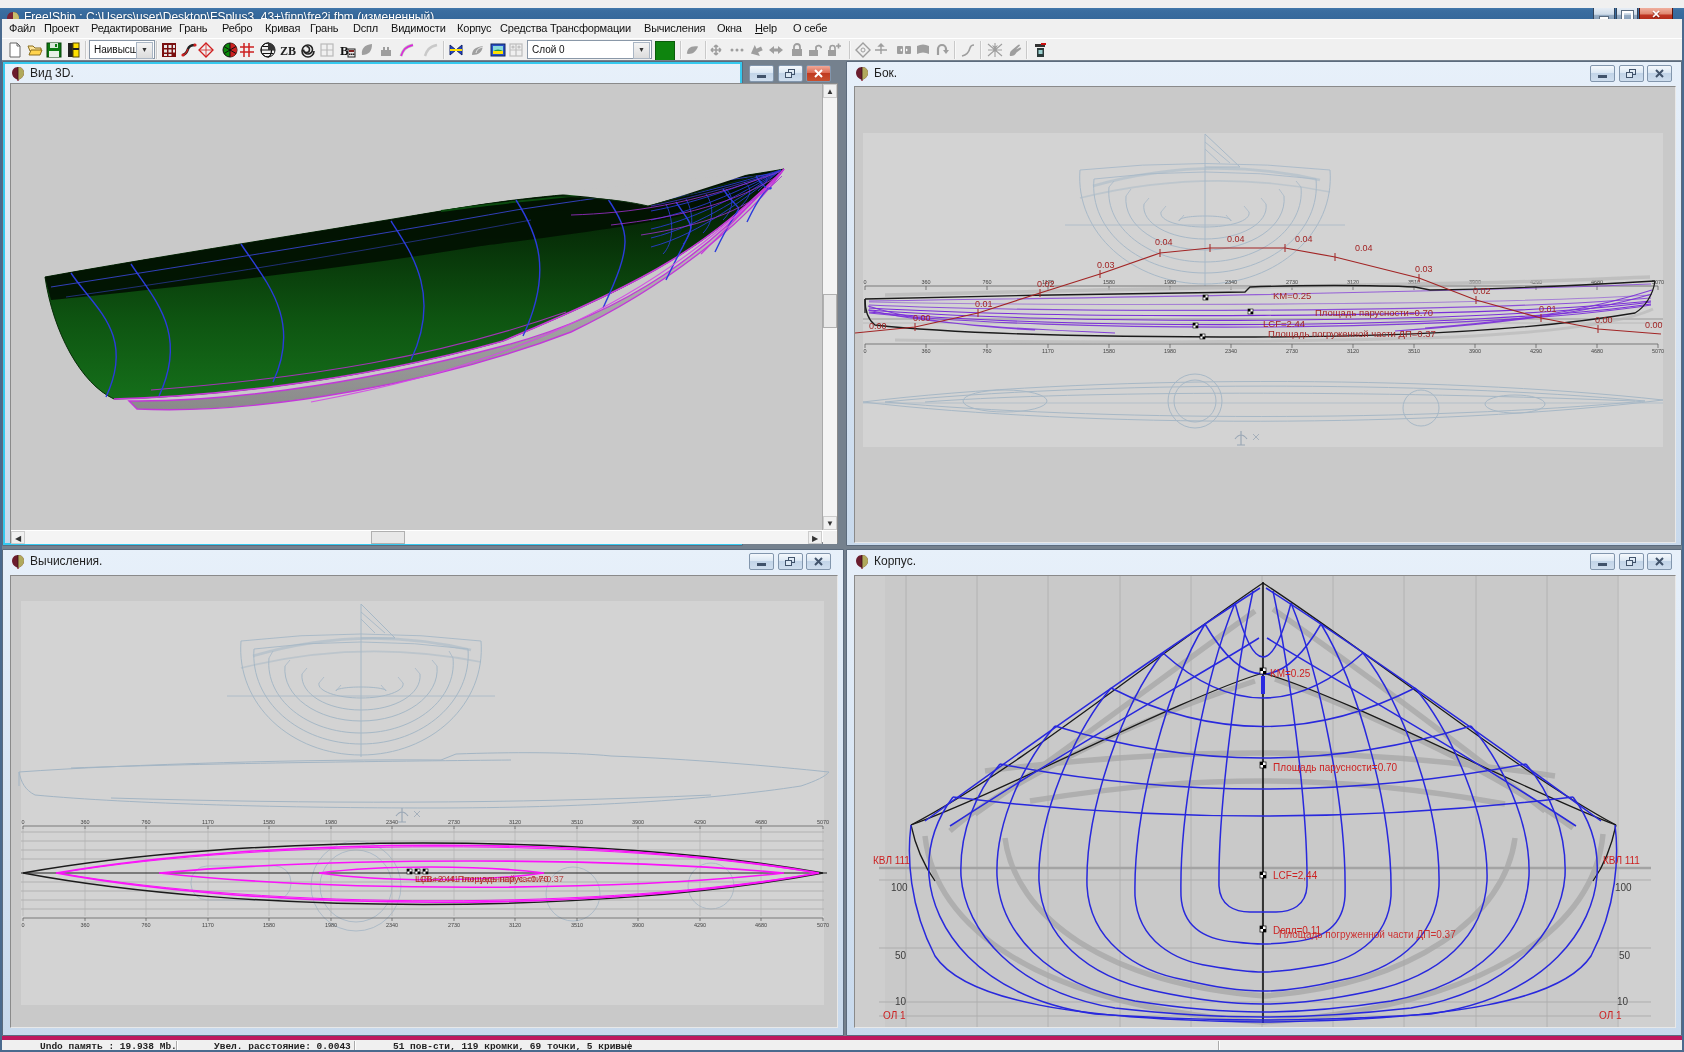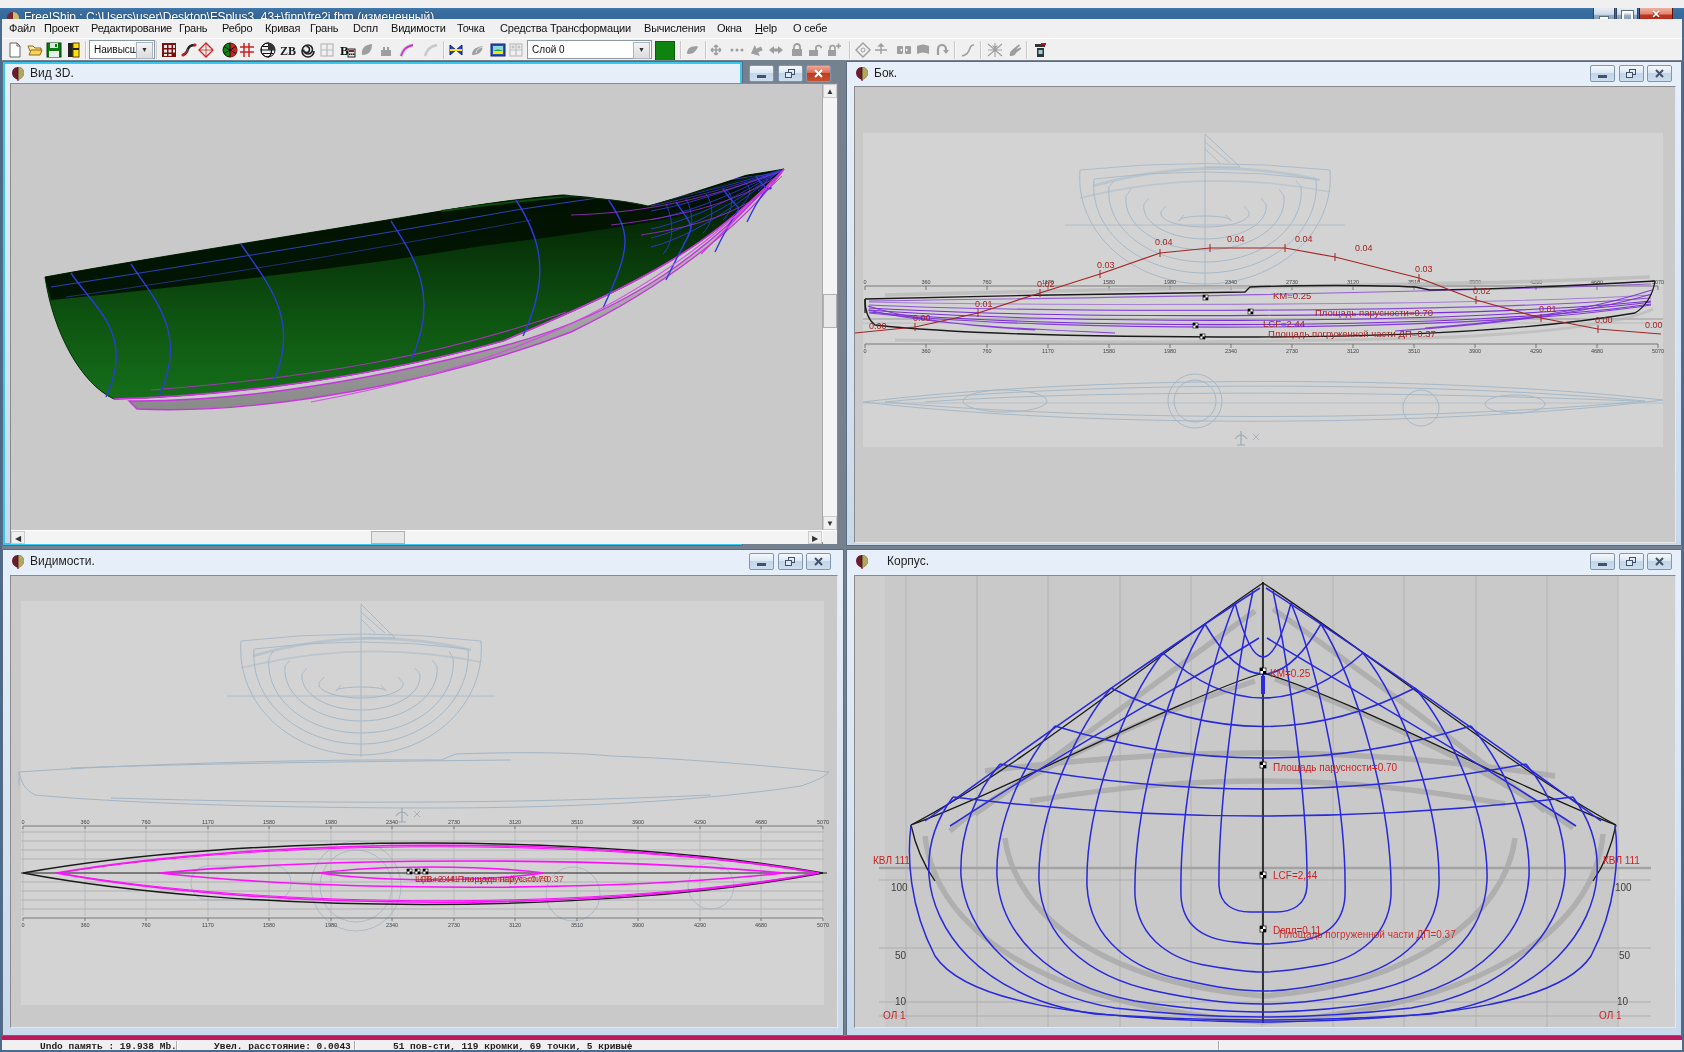--- a/index.html
+++ b/index.html
@@ -31,21 +31,21 @@
 <div class="menubar">
     <span style="position:absolute;left:9px;top:3px">Файл</span>
     <span style="position:absolute;left:44px;top:3px">Проект</span>
     <span style="position:absolute;left:91px;top:3px">Редактирование</span>
     <span style="position:absolute;left:179px;top:3px">Грань</span>
     <span style="position:absolute;left:222px;top:3px">Ребро</span>
     <span style="position:absolute;left:265px;top:3px">Кривая</span>
     <span style="position:absolute;left:310px;top:3px">Грань</span>
     <span style="position:absolute;left:353px;top:3px">Dспл</span>
     <span style="position:absolute;left:391px;top:3px">Видимости</span>
-    <span style="position:absolute;left:457px;top:3px">Точка</span>
+    <span style="position:absolute;left:457px;top:3px">Корпус</span>
     <span style="position:absolute;left:500px;top:3px">Средства</span>
     <span style="position:absolute;left:550px;top:3px">Трансформации</span>
     <span style="position:absolute;left:644px;top:3px">Вычисления</span>
     <span style="position:absolute;left:717px;top:3px">Окна</span>
     <span style="position:absolute;left:755px;top:3px"><u style="text-decoration-thickness:1px">H</u>elp</span>
     <span style="position:absolute;left:793px;top:3px">О себе</span>
   </div>
 <div class="toolbar">
 <div style="position:absolute;left:7px;top:3px;width:16px;height:16px"><svg width="16" height="16">
         <path d="M3,1 h7 l3,3 v11 h-10 z" fill="#fff" stroke="#666"></path>
@@ -531,21 +531,21 @@
         </g>
 </svg></div>
   </div>
 <div style="position:absolute;left:2px;top:549px;width:842px;height:487px;background:linear-gradient(180deg,#e7f0fa,#c8d9ec);border:1px solid #5c6b7d;border-radius:1px;box-sizing:border-box">
     <div style="position:absolute;left:8px;top:4px;width:14px;height:15px"><svg width="14" height="15">
         <path d="M7,1 C3,1 1,4 1,7 C1,10 3,12 5,13 L7,14 L9,13 C11,12 13,10 13,7 C13,4 11,1 7,1 Z" fill="#6b1d2e"></path>
         <path d="M7,1 C11,1 13,4 13,7 C13,10 11,12 9,13 L7,14 Z" fill="#b0a95c"></path>
         <path d="M7,14 L7,1" stroke="#3a0f18" stroke-width="0.8"></path>
         <path d="M6,14 l1,1.5 l1,-1.5" fill="#8a1a2a"></path>
       </svg></div>
-    <div style="position:absolute;left:27px;top:4px;font-size:12px;color:#1e1e1e">Видимости.</div>
+    <div style="position:absolute;left:27px;top:4px;font-size:12px;color:#1e1e1e">Вычисления.</div>
     <div style="position:absolute;width:25px;height:17px;border:1px solid #8296ad;border-radius:2px;box-sizing:border-box;background:linear-gradient(180deg,#f4f8fc 0%,#dce8f4 45%,#c2d4e8 50%,#cfdeee 100%);left:746px;top:3px"><svg width="23" height="15">
         <rect x="7" y="9" width="9" height="3" fill="#41536b"></rect>
       </svg></div>
     <div style="position:absolute;width:25px;height:17px;border:1px solid #8296ad;border-radius:2px;box-sizing:border-box;background:linear-gradient(180deg,#f4f8fc 0%,#dce8f4 45%,#c2d4e8 50%,#cfdeee 100%);left:775px;top:3px"><svg width="23" height="15">
         <rect x="9.5" y="3.5" width="6" height="5" fill="none" stroke="#41536b"></rect>
         <rect x="6.5" y="6.5" width="6" height="5" fill="#dce8f4" stroke="#41536b"></rect>
       </svg></div>
     <div style="position:absolute;width:25px;height:17px;border:1px solid #8296ad;border-radius:2px;box-sizing:border-box;background:linear-gradient(180deg,#f4f8fc 0%,#dce8f4 45%,#c2d4e8 50%,#cfdeee 100%);left:803px;top:3px"><svg width="23" height="15">
         <path d="M8,4 L15,11 M15,4 L8,11" stroke="#41536b" stroke-width="2"></path>
       </svg></div>
@@ -695,21 +695,21 @@
         </g>
 </svg></div>
   </div>
 <div style="position:absolute;left:846px;top:549px;width:836px;height:487px;background:linear-gradient(180deg,#e7f0fa,#c8d9ec);border:1px solid #5c6b7d;border-radius:1px;box-sizing:border-box">
     <div style="position:absolute;left:8px;top:4px;width:14px;height:15px"><svg width="14" height="15">
         <path d="M7,1 C3,1 1,4 1,7 C1,10 3,12 5,13 L7,14 L9,13 C11,12 13,10 13,7 C13,4 11,1 7,1 Z" fill="#6b1d2e"></path>
         <path d="M7,1 C11,1 13,4 13,7 C13,10 11,12 9,13 L7,14 Z" fill="#b0a95c"></path>
         <path d="M7,14 L7,1" stroke="#3a0f18" stroke-width="0.8"></path>
         <path d="M6,14 l1,1.5 l1,-1.5" fill="#8a1a2a"></path>
       </svg></div>
-    <div style="position:absolute;left:40px;top:4px;font-size:12px;color:#1e1e1e">Корпус.</div>
+    <div style="position:absolute;left:27px;top:4px;font-size:12px;color:#1e1e1e">Корпус.</div>
     <div style="position:absolute;width:25px;height:17px;border:1px solid #8296ad;border-radius:2px;box-sizing:border-box;background:linear-gradient(180deg,#f4f8fc 0%,#dce8f4 45%,#c2d4e8 50%,#cfdeee 100%);left:743px;top:3px"><svg width="23" height="15">
         <rect x="7" y="9" width="9" height="3" fill="#41536b"></rect>
       </svg></div>
     <div style="position:absolute;width:25px;height:17px;border:1px solid #8296ad;border-radius:2px;box-sizing:border-box;background:linear-gradient(180deg,#f4f8fc 0%,#dce8f4 45%,#c2d4e8 50%,#cfdeee 100%);left:772px;top:3px"><svg width="23" height="15">
         <rect x="9.5" y="3.5" width="6" height="5" fill="none" stroke="#41536b"></rect>
         <rect x="6.5" y="6.5" width="6" height="5" fill="#dce8f4" stroke="#41536b"></rect>
       </svg></div>
     <div style="position:absolute;width:25px;height:17px;border:1px solid #8296ad;border-radius:2px;box-sizing:border-box;background:linear-gradient(180deg,#f4f8fc 0%,#dce8f4 45%,#c2d4e8 50%,#cfdeee 100%);left:800px;top:3px"><svg width="23" height="15">
         <path d="M8,4 L15,11 M15,4 L8,11" stroke="#41536b" stroke-width="2"></path>
       </svg></div>

